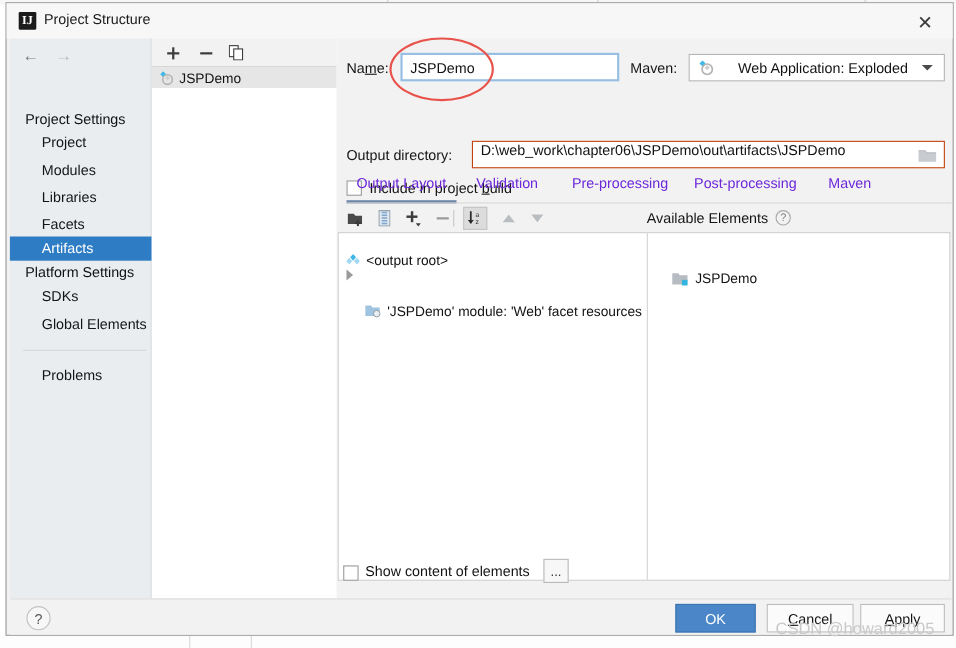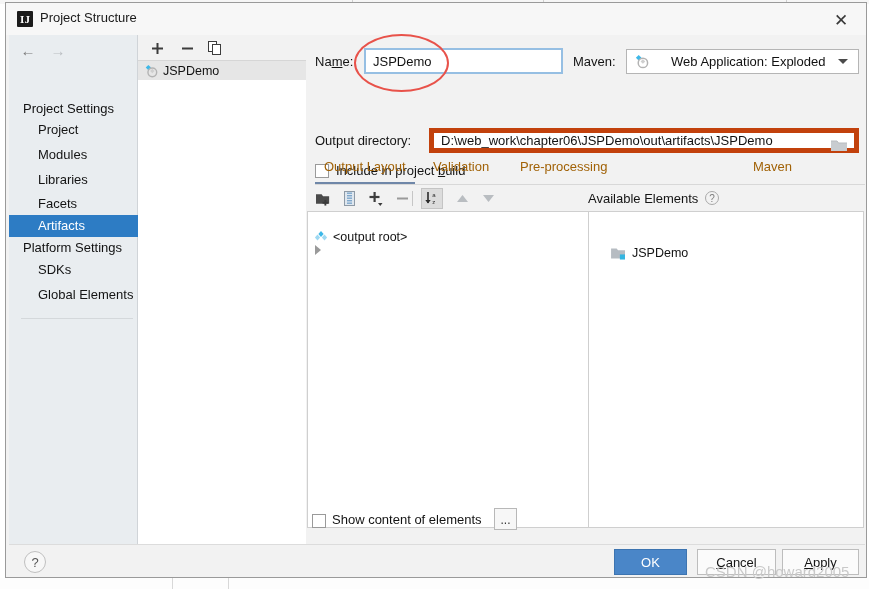--- a/index.html
+++ b/index.html
@@ -147,21 +147,21 @@
   }
   #type-combo .caret {
     position: absolute; right: 10px; top: 9px;
     width: 0; height: 0;
     border-left: 5px solid transparent; border-right: 5px solid transparent;
     border-top: 5px solid #4a4a4a;
   }
 
   #outdir-field {
     position: absolute; left: 123px; top: 93px; width: 430px; height: 25px;
-    background: #ffffff; border: 5px solid #c2410c;
+    background: #ffffff; border: 1px solid #c2410c;
     display: flex; align-items: flex-start;
   }
   #outdir-value {
     font-size: 13px; color: #111111; margin-left: 7px; white-space: nowrap;
     overflow: hidden;
   }
   #outdir-browse {
     position: absolute; right: 6px; top: 5px; width: 18px; height: 15px;
     cursor: pointer;
   }
@@ -174,21 +174,21 @@
     position: absolute; font-size: 13px; color: #141414;
     white-space: nowrap; cursor: pointer;
   }
 
   
   #tabs {
     position: absolute; left: 9px; top: 124px; width: 550px; height: 26px;
   }
   .tab {
     position: absolute; top: 0; height: 26px;
-    font-size: 13px; color: #a16207; white-space: nowrap; cursor: pointer; text-align: center;
+    font-size: 13px; color: #6d28d9; white-space: nowrap; cursor: pointer; text-align: center;
   }
   .tab.active::after {
     content: ""; position: absolute; left: -9px; right: -9px; bottom: 0;
     height: 3px; background: #6f87a8;
   }
   #tabs-underline {
     position: absolute; left: 9px; top: 149px; width: 550px; height: 1px;
     background: #d8d8d8;
   }
 
@@ -335,20 +335,21 @@
     <div class="nav-group" style="top:205px">Platform Settings</div>
 
     <div class="nav-item" style="top:84px">Project</div>
     <div class="nav-item" style="top:109px">Modules</div>
     <div class="nav-item" style="top:134px">Libraries</div>
     <div class="nav-item" style="top:158px">Facets</div>
     <div class="nav-item selected" style="top:180px">Artifacts</div>
     <div class="nav-item" style="top:224px">SDKs</div>
     <div class="nav-item" style="top:249px">Global Elements</div>
     <div id="nav-divider" style="top:283px"></div>
+    <div class="nav-item" style="top:295px">Problems</div>
   </div>
 
   <div id="artifacts-panel">
     <div id="artifacts-toolbar">
       <div class="art-tb-btn" style="left:8px">
         <svg width="13" height="13" viewBox="0 0 13 13">
           <rect x="5.5" y="1" width="2" height="11" fill="#3c3c3c"></rect>
           <rect x="1" y="5.5" width="11" height="2" fill="#3c3c3c"></rect>
         </svg>
       </div>
@@ -405,20 +406,21 @@
 
     <div class="chk-box" style="left:9px; top:129px;"></div>
     <div class="chk-label" style="left:30px; top:128px;">
       <span>Include in project </span><span class="under">b</span><span>uild</span>
     </div>
 
     <div id="tabs">
       <div class="tab active" style="left:9px;">Output Layout</div>
       <div class="tab" style="left:118px;">Validation</div>
       <div class="tab" style="left:205px;">Pre-processing</div>
+      <div class="tab" style="left:316px;">Post-processing</div>
       <div class="tab" style="left:438px;">Maven</div>
     </div>
     <div id="tabs-underline"></div>
 
     <div id="layout-toolbar">
       <div class="lt-btn" style="left:5px">
         <svg width="15" height="14" viewBox="0 0 16 14">
           <path d="M0 2 H6 L7.5 4 H14 V12 H0 Z" fill="#4a4a4a"></path>
           <rect x="9" y="8" width="2" height="6" fill="#3a3a3a"></rect>
           <rect x="7" y="10" width="6" height="2" fill="#3a3a3a"></rect>
@@ -476,20 +478,27 @@
         <svg width="14" height="14" viewBox="0 0 16 16">
           <path d="M8 1 L11 4.5 L8 8 L5 4.5 Z" fill="#3db8e8"></path>
           <path d="M4 5 L7 8.5 L4 12 L1 8.5 Z" fill="#9fd9f2"></path>
           <path d="M12 5 L15 8.5 L12 12 L9 8.5 Z" fill="#9fd9f2"></path>
         </svg>
         <span class="lbl" style="margin-left:5px">&lt;output root&gt;</span>
       </div>
 
       <div class="tree-twisty" style="left:7px; top:33px;"></div>
 
+      <div class="tree-row" style="top:51px; padding-left:24px;">
+        <svg width="14" height="13" viewBox="0 0 16 14">
+          <path d="M0 1.5 H6 L7.5 3.5 H15 V12.5 H0 Z" fill="#9fc4e0"></path>
+          <circle cx="12" cy="10" r="3.4" fill="#e9eef2" stroke="#8d9aa6" stroke-width="1"></circle>
+        </svg>
+        <span class="lbl" style="margin-left:6px">'JSPDemo' module: 'Web' facet resources</span>
+      </div>
 
     </div>
 
     <div id="avail-panel">
       <div id="avail-item">
         <svg width="15" height="13" viewBox="0 0 16 14">
           <path d="M0 1.5 H6 L7.5 3.5 H15 V12.5 H0 Z" fill="#b6bcc2"></path>
           <rect x="9.5" y="8" width="5.5" height="5.5" fill="#34b5e0"></rect>
         </svg>
         <span class="lbl">JSPDemo</span>

